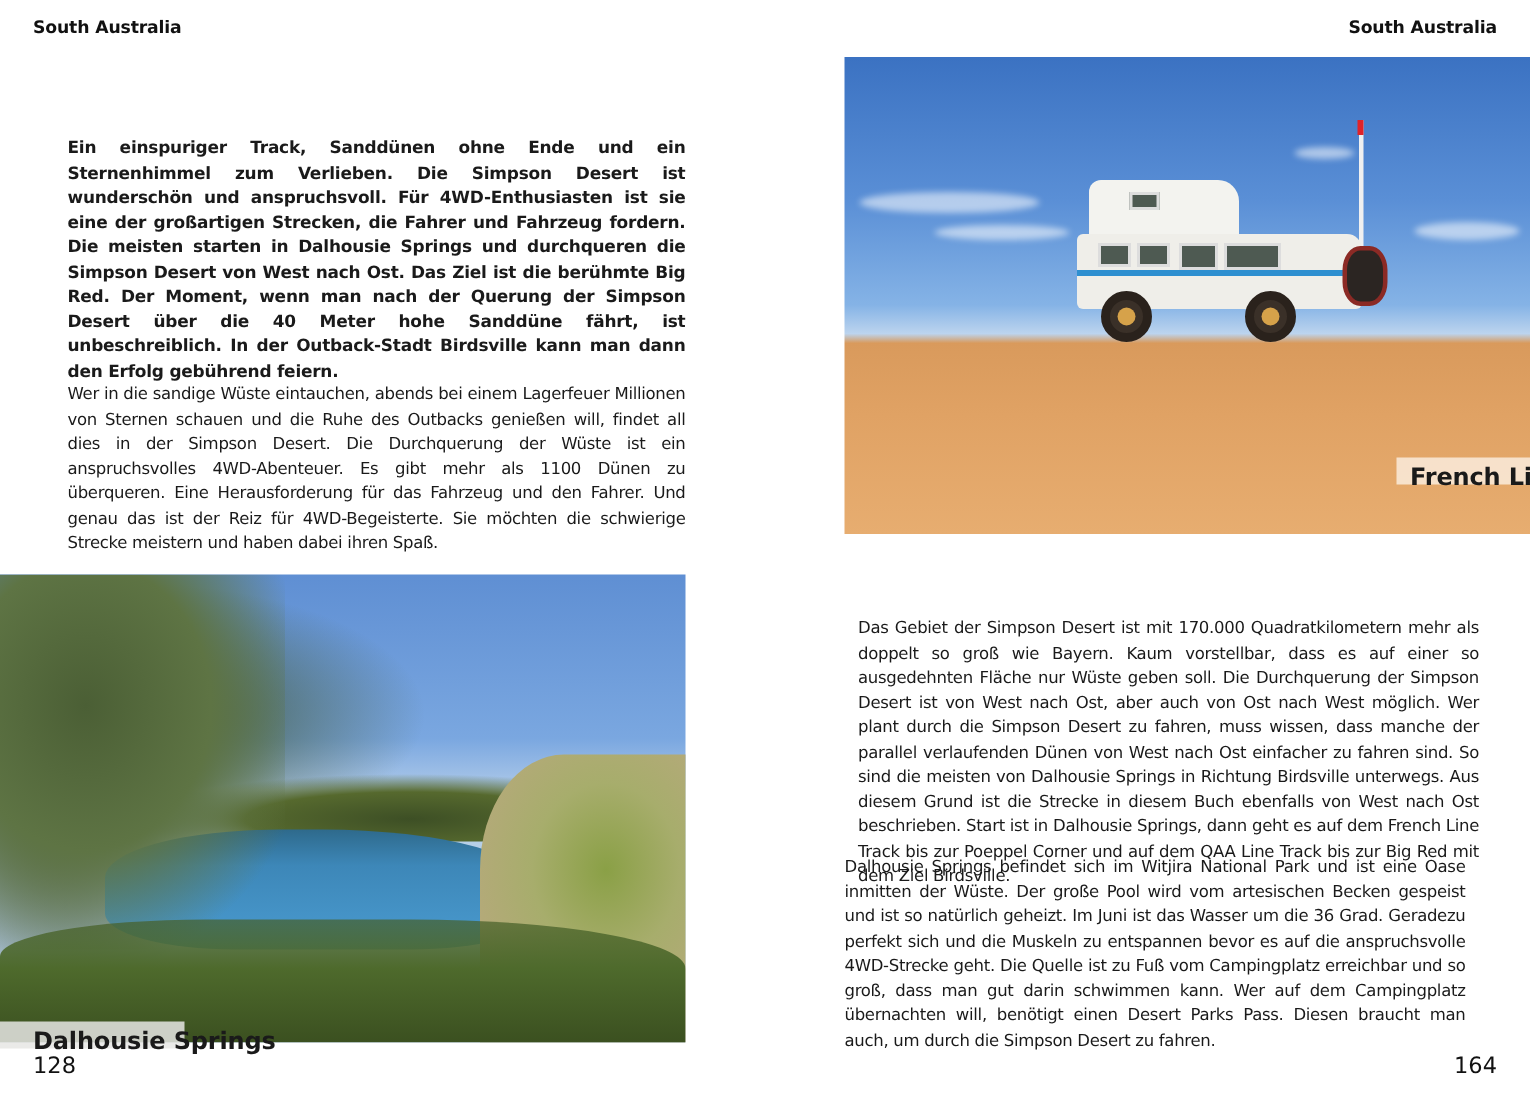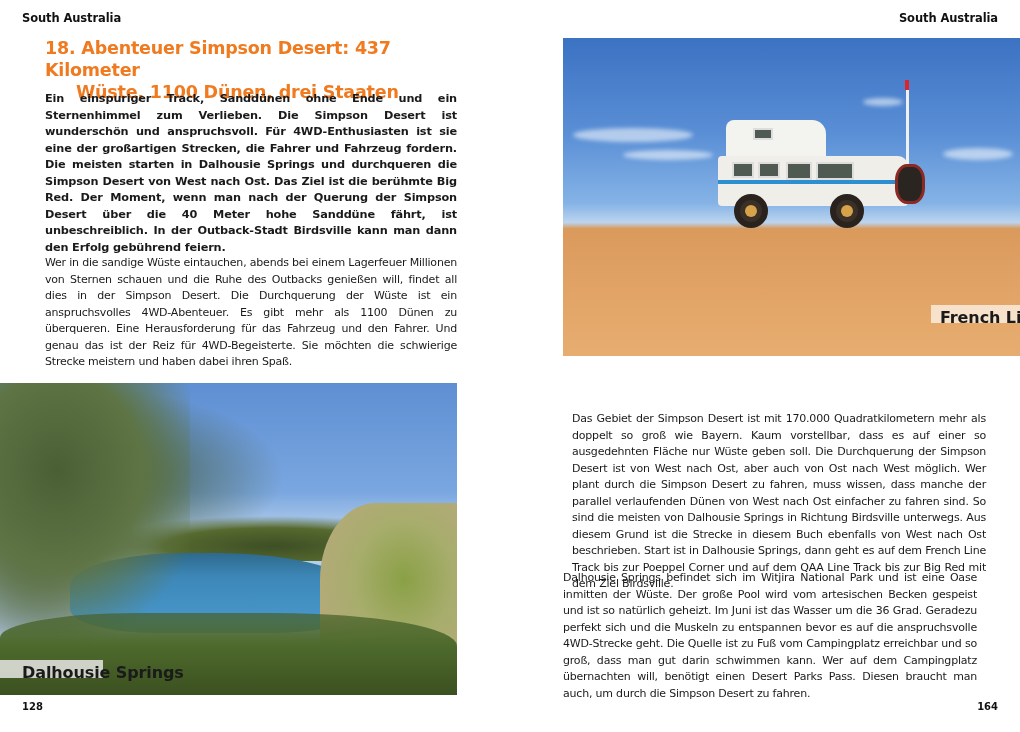--- a/index.html
+++ b/index.html
@@ -7,21 +7,21 @@
   body { font-family: "DejaVu Sans", "Liberation Sans", sans-serif; color: #1a1a1a; position: relative; }
 
   .page { position: absolute; top: 0; height: 732px; }
   .page-left { left: 0; width: 510px; }
   .page-right { left: 510px; width: 510px; }
 
   .running-head { position: absolute; top: 11px; font-size: 11.5px; font-weight: bold; color: #111; letter-spacing: -0.1px; text-align: center; }
   .page-left .running-head { left: 22px; }
   .page-right .running-head { right: 22px; }
 
-  .folio { position: absolute; top: 701px; font-size: 10px; font-weight: bold; color: #111; }
+  .folio { position: absolute; top: 701px; font-size: 15px; font-weight: normal; color: #111; }
   .page-left .folio { left: 22px; }
   .page-right .folio { right: 22px; }
 
   .chapter-title { position: absolute; left: 45px; top: 37px; width: 420px; color: #f07a1f; font-size: 17.5px; font-weight: bold; line-height: 22px; letter-spacing: -0.2px; }
   .chapter-title .line2 { display: block; padding-left: 31px; }
 
   .lead { position: absolute; left: 45px; top: 91px; width: 412px; font-size: 11.3px; line-height: 16.5px; font-weight: bold; text-align: justify; letter-spacing: -0.15px; }
   .body-text { position: absolute; font-size: 11px; line-height: 16.5px; text-align: justify; letter-spacing: -0.2px; color: #1a1a1a; }
   .body-left-1 { left: 45px; top: 255px; width: 412px; }
   .body-right-1 { left: 62px; top: 371px; width: 414px; margin-top: 40px; }
@@ -53,33 +53,29 @@
   .truck-main { position: absolute; left: 0; top: 36px; width: 190px; height: 50px; background: #efeee9; border-radius: 4px 10px 4px 4px; }
   .truck-window { position: absolute; background: #4e5a52; border: 2px solid #ddd; }
   .truck-stripe { position: absolute; left: 0; top: 60px; width: 190px; height: 4px; background: #2e8fd0; }
   .wheel { position: absolute; width: 34px; height: 34px; border-radius: 50%; background: #3a3028; border: 6px solid #2a221c; }
   .wheel::after { content: ""; position: absolute; left: 5px; top: 5px; width: 12px; height: 12px; border-radius: 50%; background: #d6a24a; }
   .antenna { position: absolute; left: 343px; top: 42px; width: 3px; height: 92px; background: #f0f0f0; }
   .antenna::before { content: ""; position: absolute; left: -1px; top: 0; width: 4px; height: 10px; background: #e0232a; }
   .spare-tire { position: absolute; left: 332px; top: 126px; width: 30px; height: 40px; border-radius: 40%; background: #2b2522; border: 3px solid #8b2a25; }
 
   .caption-label { position: absolute; background: rgba(230,230,228,0.85); color: #1a1a1a; font-size: 16px; font-weight: bold; padding: 3px 8px 3px 22px; white-space: nowrap; letter-spacing: -0.1px; }
-  .caption-spring { left: 0; top: 660px; height: 18px; width: 103px; }
+  .caption-spring { left: 0; top: 681px; height: 18px; width: 123px; }
   .caption-desert { left: 931px; top: 305px; height: 18px; padding-left: 9px; width: 89px; background: rgba(248,232,214,0.9); }
 </style>
 </head>
 <body>
 
 <div class="page page-left">
   <div class="running-head">South Australia</div>
 
-  <h1 class="chapter-title">
-    <span>18. Abenteuer Simpson Desert: 437 Kilometer</span>
-    <span class="line2">Wüste, 1100 Dünen, drei Staaten</span>
-  </h1>
 
   <p class="lead">Ein einspuriger Track, Sanddünen ohne Ende und ein Sternenhimmel zum Verlieben. Die Simpson Desert ist wunderschön und anspruchsvoll. Für 4WD-Enthusiasten ist sie eine der großartigen Strecken, die Fahrer und Fahrzeug fordern. Die meisten starten in Dalhousie Springs und durchqueren die Simpson Desert von West nach Ost. Das Ziel ist die berühmte Big Red. Der Moment, wenn man nach der Querung der Simpson Desert über die 40 Meter hohe Sanddüne fährt, ist unbeschreiblich. In der Outback-Stadt Birdsville kann man dann den Erfolg gebührend feiern.</p>
   <p class="body-text body-left-1">Wer in die sandige Wüste eintauchen, abends bei einem Lagerfeuer Millionen von Sternen schauen und die Ruhe des Outbacks genießen will, findet all dies in der Simpson Desert. Die Durchquerung der Wüste ist ein anspruchsvolles 4WD-Abenteuer. Es gibt mehr als 1100 Dünen zu überqueren. Eine Herausforderung für das Fahrzeug und den Fahrer. Und genau das ist der Reiz für 4WD-Begeisterte. Sie möchten die schwierige Strecke meistern und haben dabei ihren Spaß.</p>
 
   <div class="folio">128</div>
 </div>
 
 <div class="photo photo-spring">
   <div class="spring-treeline"></div>
   <div class="spring-water"></div>

